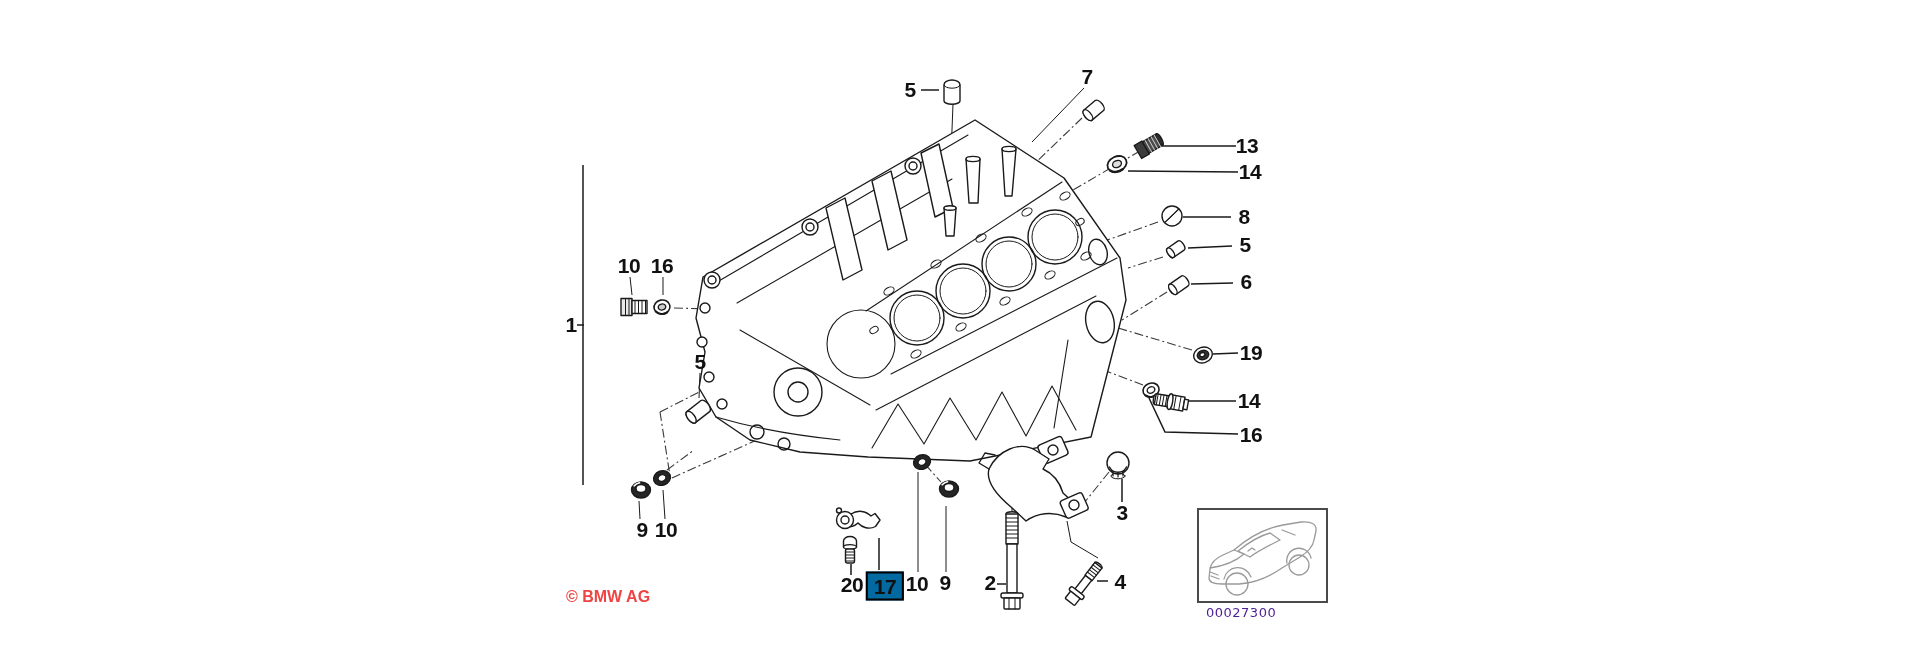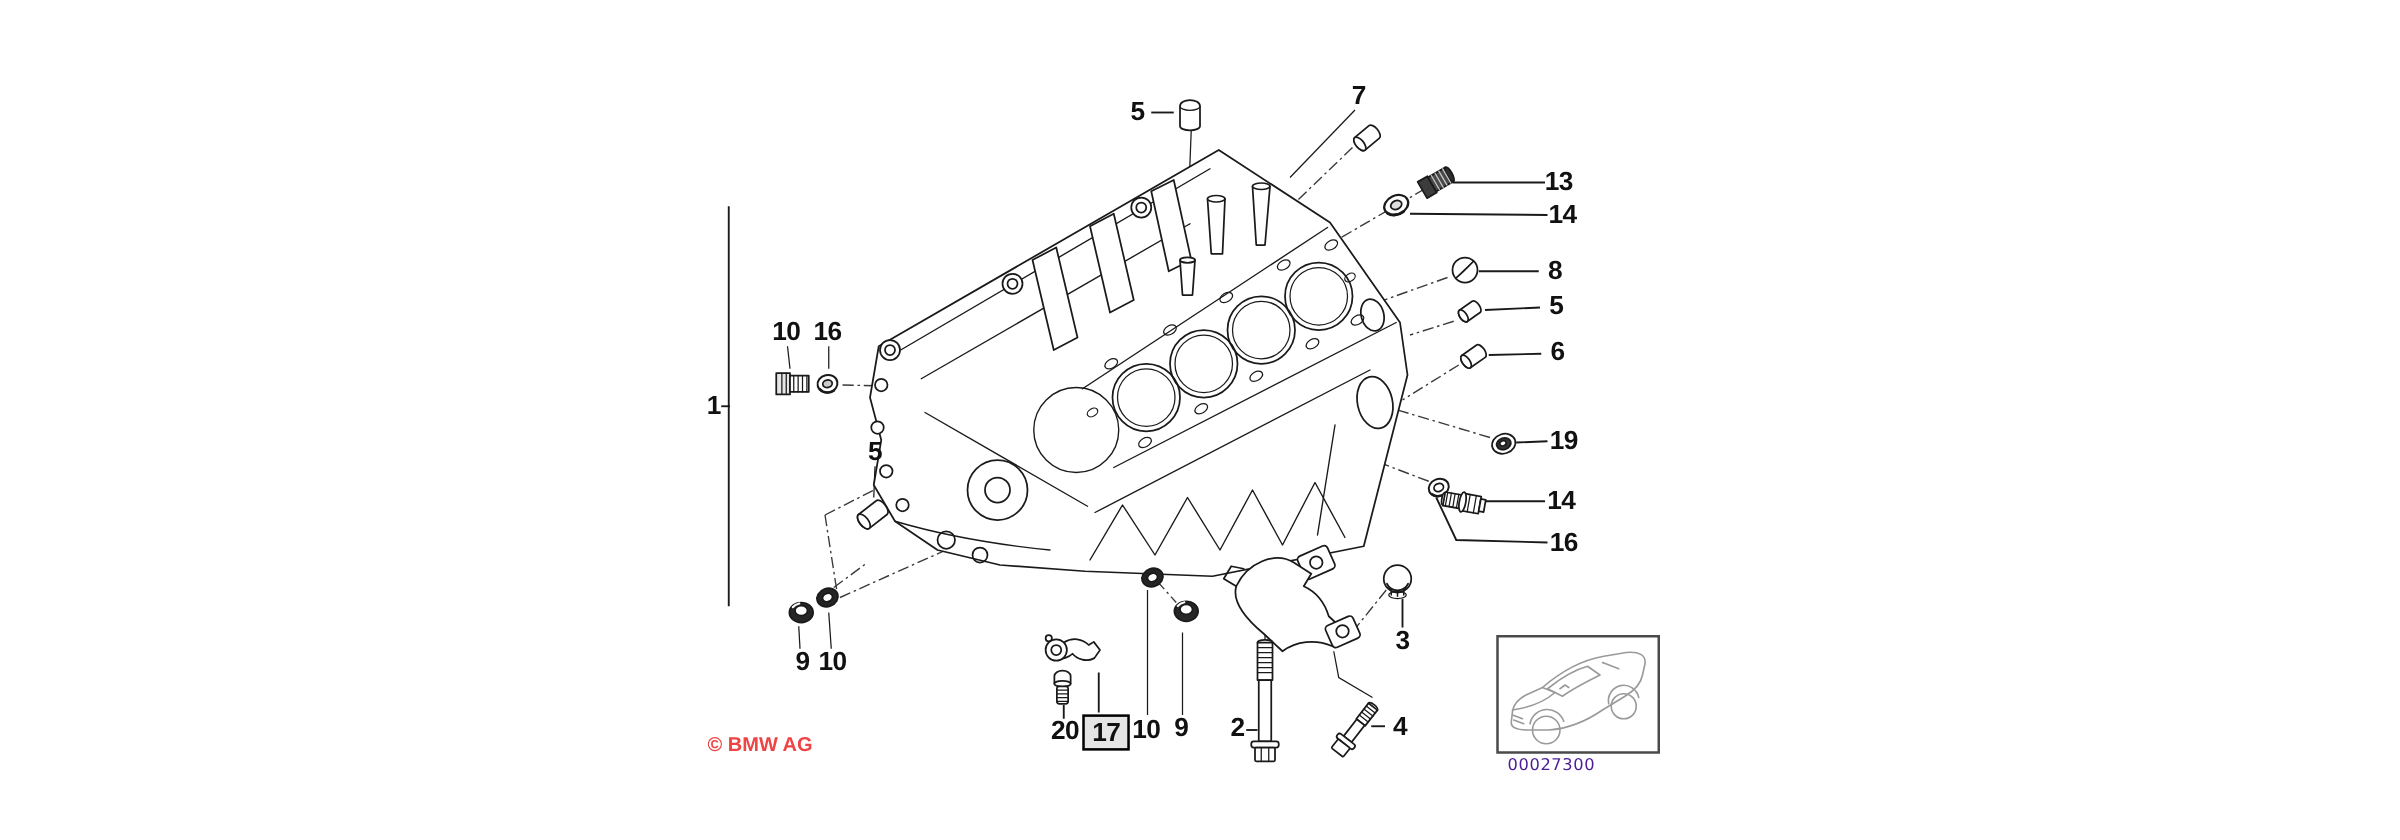--- a/index.html
+++ b/index.html
@@ -1,21 +1,21 @@
 <!DOCTYPE html>
 <html><head>
 <meta charset="utf-8">
 <style>
   html,body{margin:0;padding:0;background:#fff;}
   .stage{position:relative;width:1920px;height:672px;background:#fff;overflow:hidden;
          font-family:"Liberation Sans",sans-serif;}
   .callout{position:absolute;transform:translate(-50%,-50%);
            font:700 21px "Liberation Sans",sans-serif;color:#111;
            letter-spacing:-0.5px;white-space:nowrap;cursor:pointer;}
-  .callout.boxed{border:2.5px solid #000;padding:0 6px;line-height:25px;background:#e5e5e5;}
+  .callout.boxed{border:2.5px solid #000;padding:0 6px;line-height:25px;background:#0369a1;}
   .copyright{position:absolute;left:566px;top:588px;
              font:700 16px "Liberation Sans",sans-serif;color:#ef4444;}
   .vehicle-box{position:absolute;left:1197px;top:508px;width:127px;height:91px;
                border:2px solid #4a4a4a;background:#fff;}
   .thumb-code{position:absolute;left:1206px;top:605px;width:120px;
               font:400 13px "DejaVu Sans",sans-serif;color:#4c1d95;letter-spacing:.5px;}
   svg.art{position:absolute;left:0;top:0;}
 </style>
 </head>
 <body>

